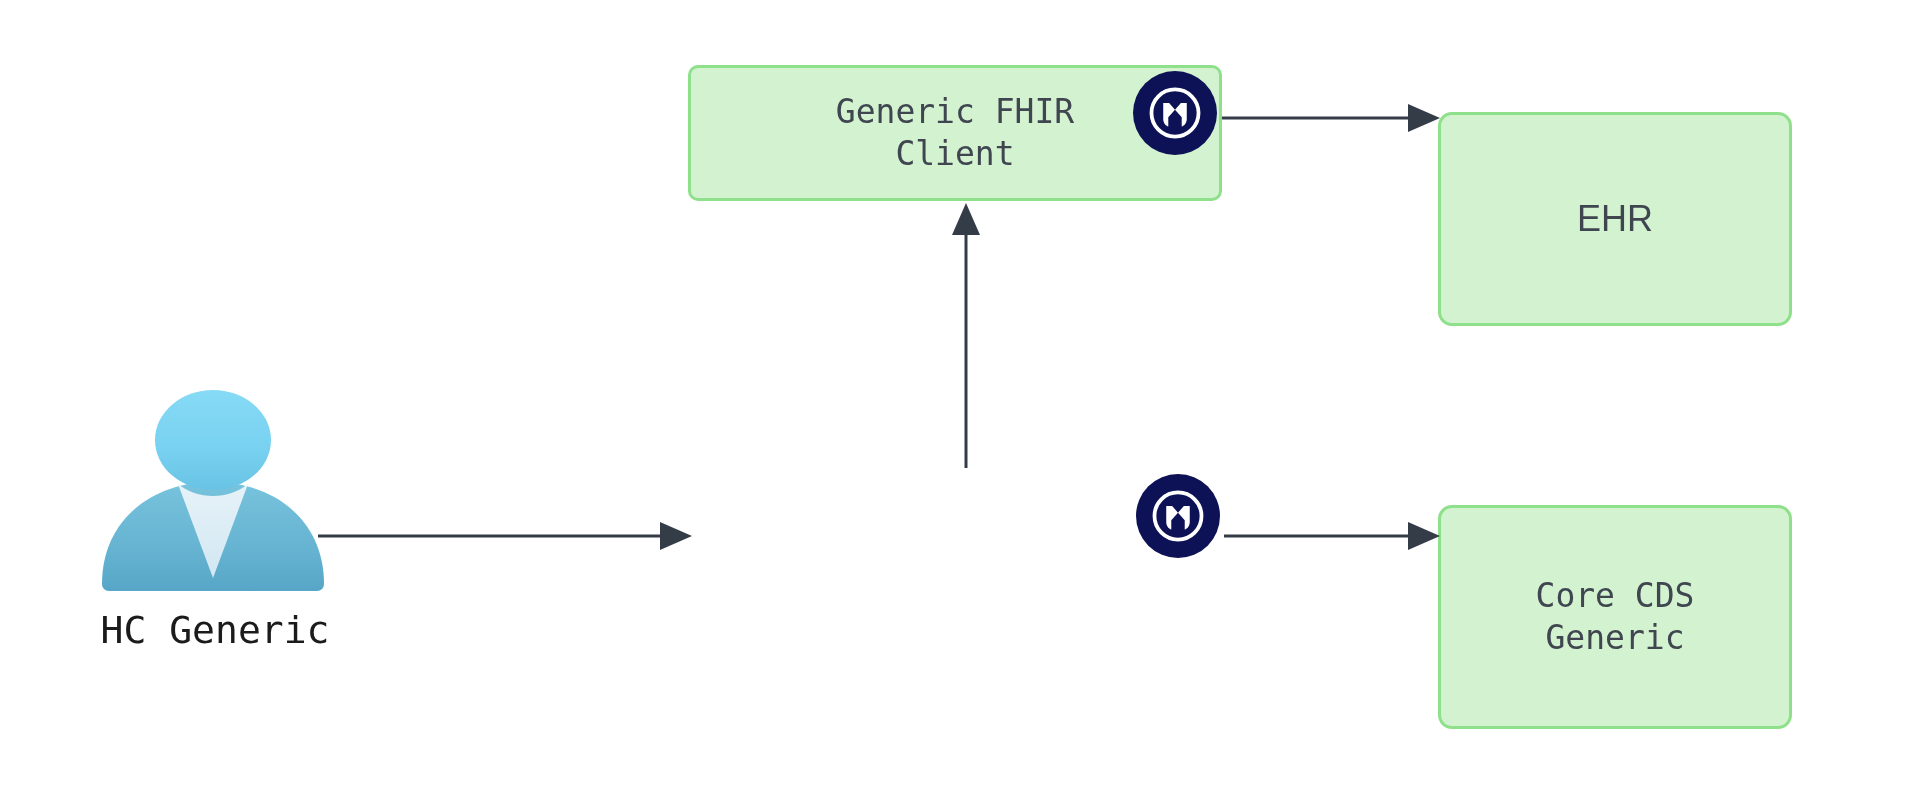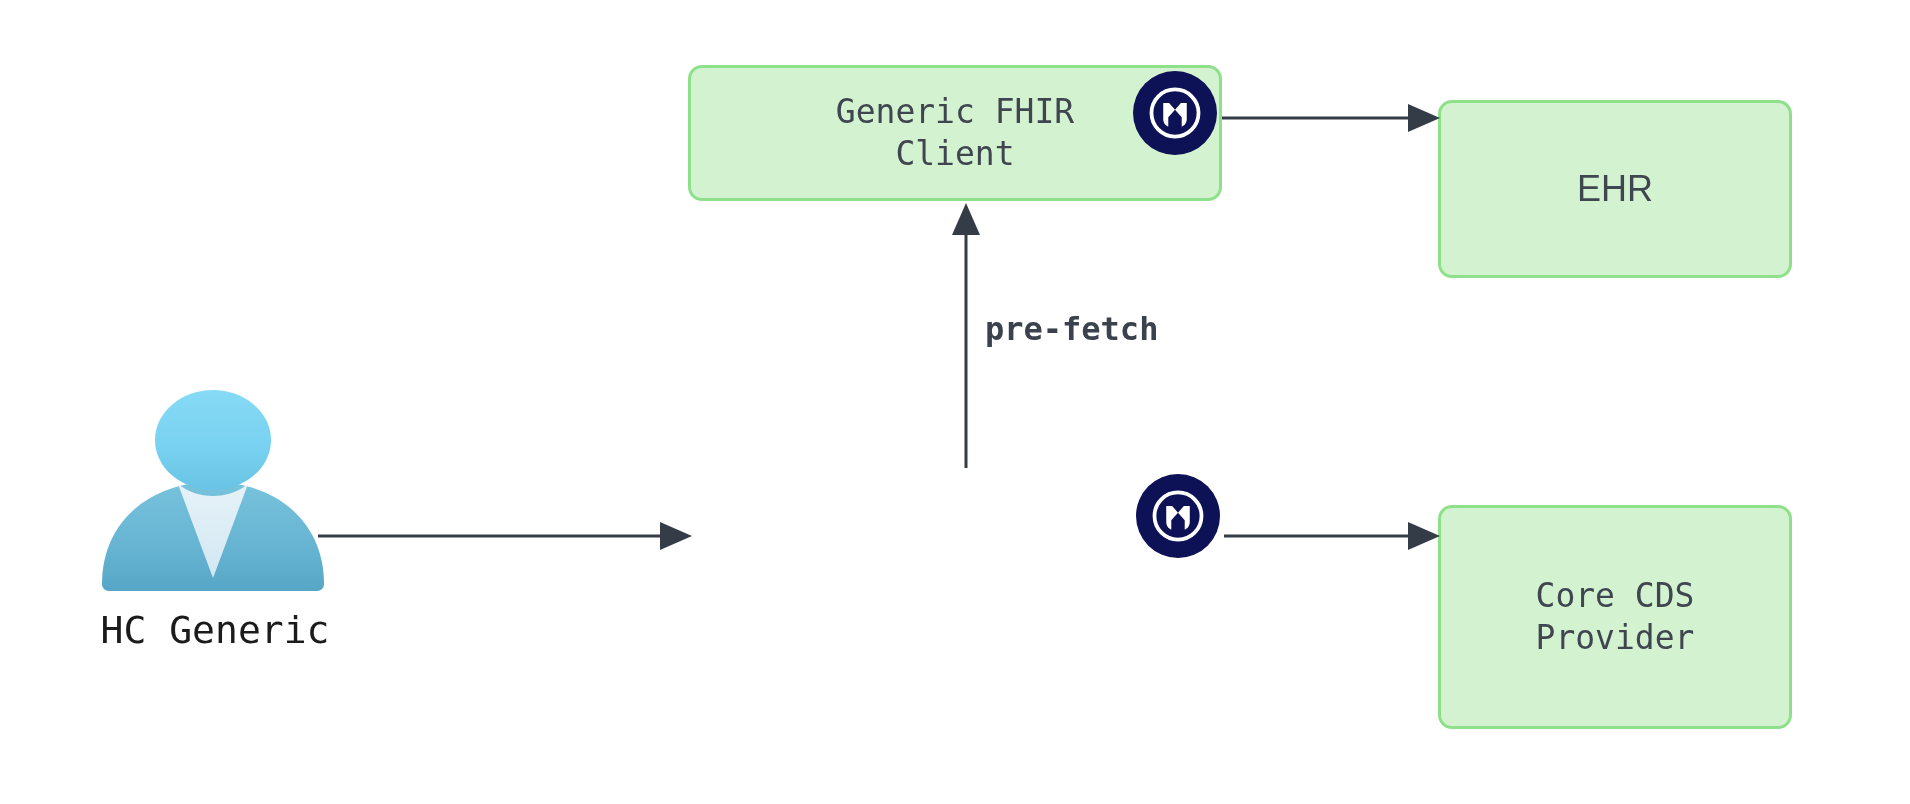--- a/index.html
+++ b/index.html
@@ -40,22 +40,22 @@
     line-height: 1.28;
     letter-spacing: 0px;
     white-space: pre-line;
     user-select: none;
   }
   .node-label.sans {
     font-family: "Liberation Sans", "DejaVu Sans", sans-serif;
     font-size: 36px;
   }
   
-  #box-fhir-client { left: 688px;  top: 65px;  width: 534px; height: 136px; }
-  #box-ehr         { left: 1438px; top: 100px; width: 354px; height: 178px; }
+  #box-fhir-client { left: 688px;  top: 65px;  width: 534px; height: 136px; border-radius: 10px; }
+  #box-ehr         { left: 1438px; top: 112px; width: 354px; height: 214px; }
   #box-cds-api     { left: 690px;  top: 468px; width: 534px; height: 134px; }
   #box-core-cds    { left: 1438px; top: 505px; width: 354px; height: 224px; }
 
   
   .mule-badge {
     position: absolute;
     width: 84px;
     height: 84px;
     z-index: 5;
     pointer-events: none;
@@ -135,21 +135,20 @@
       <line class="edge-line" x1="1222" y1="118" x2="1408" y2="118"></line>
       <polygon class="edge-head" points="1408,104 1440,118 1408,132"></polygon>
     </g>
 
     <g>
       <line class="edge-line" x1="966" y1="468" x2="966" y2="235"></line>
       <polygon class="edge-head" points="952,235 966,203 980,235"></polygon>
     </g>
   </svg>
 
-  <div id="edge-label-prefetch">pre-fetch</div>
 
   <div id="box-fhir-client" class="node-box">
     <span class="node-label">Generic FHIR
 Client</span>
   </div>
 
   <svg id="badge-fhir-client" class="mule-badge" viewBox="0 0 100 100" xmlns="http://www.w3.org/2000/svg">
     <circle cx="50" cy="50" r="50" fill="#0d1155"></circle>
     <circle cx="50" cy="50" r="28" fill="none" stroke="#ffffff" stroke-width="4.5"></circle>
     <path d="M36 38 L36 57 C36 62 39 65 42 66 L42 55 L50 46 L58 55 L58 66 C61 65 64 62 64 57 L64 38 L57 38 L50 46 L43 38 Z" fill="#ffffff"></path>
@@ -161,21 +160,21 @@
 
 
   <svg id="badge-cds-api" class="mule-badge" viewBox="0 0 100 100" xmlns="http://www.w3.org/2000/svg">
     <circle cx="50" cy="50" r="50" fill="#0d1155"></circle>
     <circle cx="50" cy="50" r="28" fill="none" stroke="#ffffff" stroke-width="4.5"></circle>
     <path d="M36 38 L36 57 C36 62 39 65 42 66 L42 55 L50 46 L58 55 L58 66 C61 65 64 62 64 57 L64 38 L57 38 L50 46 L43 38 Z" fill="#ffffff"></path>
   </svg>
 
   <div id="box-core-cds" class="node-box">
     <span class="node-label">Core CDS
-Provider</span>
+Generic</span>
   </div>
 
   <svg id="actor-hc-provider" viewBox="0 0 226 250" xmlns="http://www.w3.org/2000/svg">
     <defs>
       <linearGradient id="headGrad" x1="0" y1="0" x2="0" y2="1">
         <stop offset="0%" stop-color="#86daf5"></stop>
         <stop offset="55%" stop-color="#79d2f1"></stop>
         <stop offset="100%" stop-color="#69c3e4"></stop>
       </linearGradient>
       <linearGradient id="bodyGrad" x1="0" y1="0" x2="0" y2="1">

